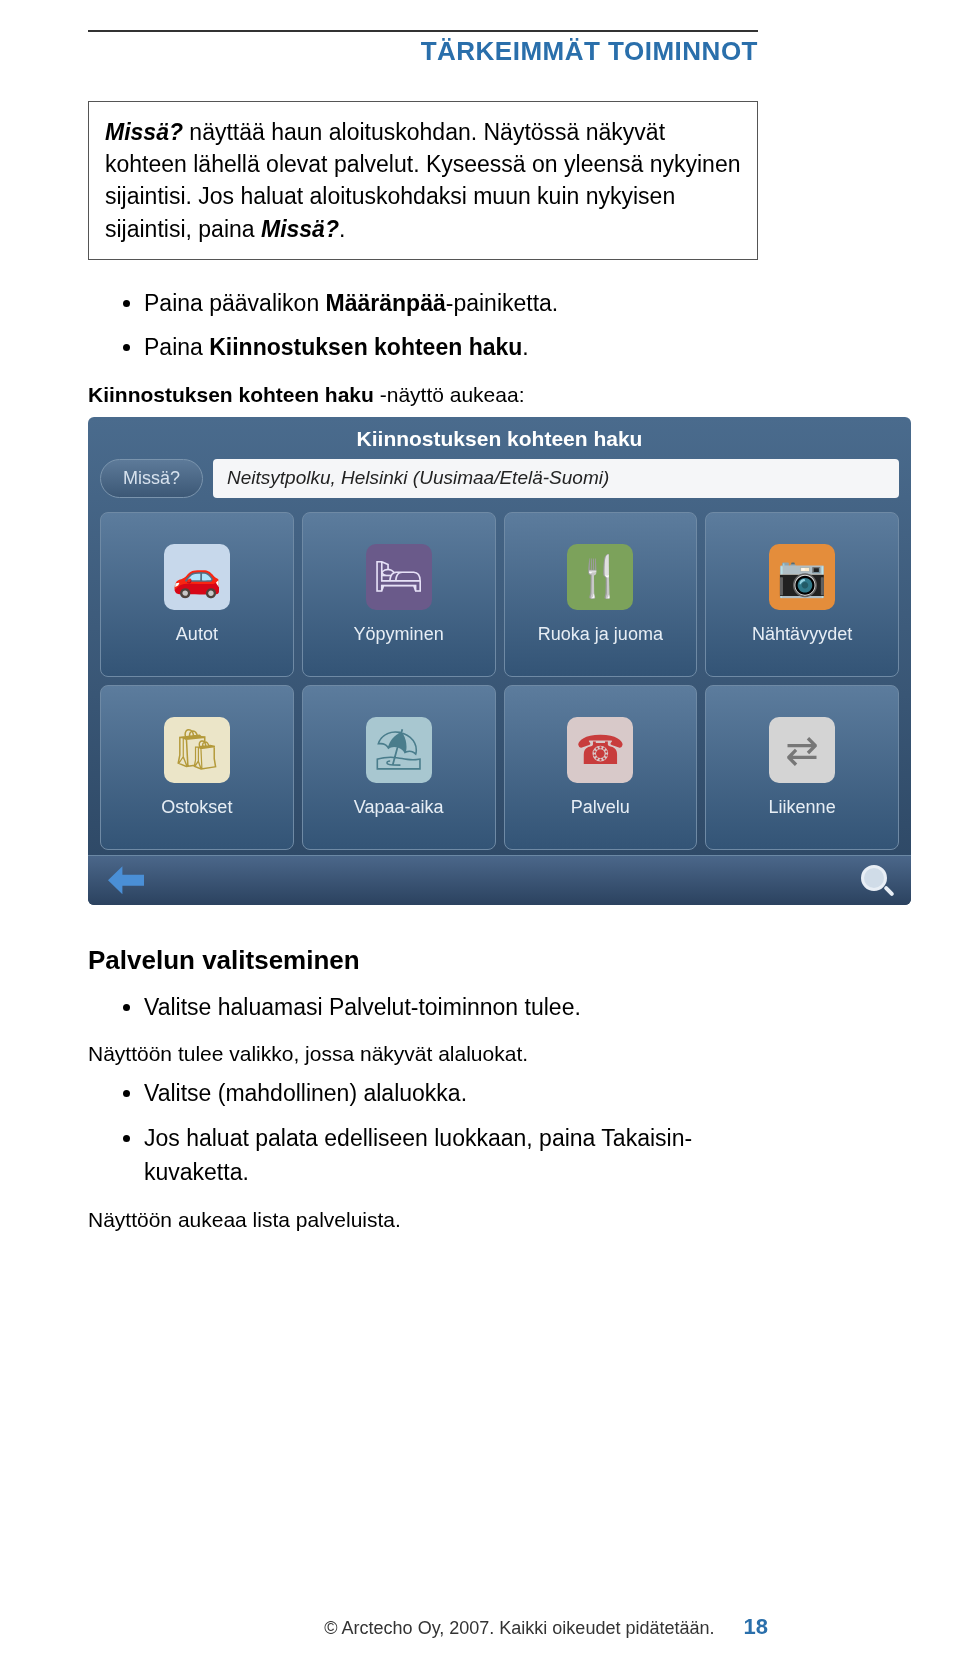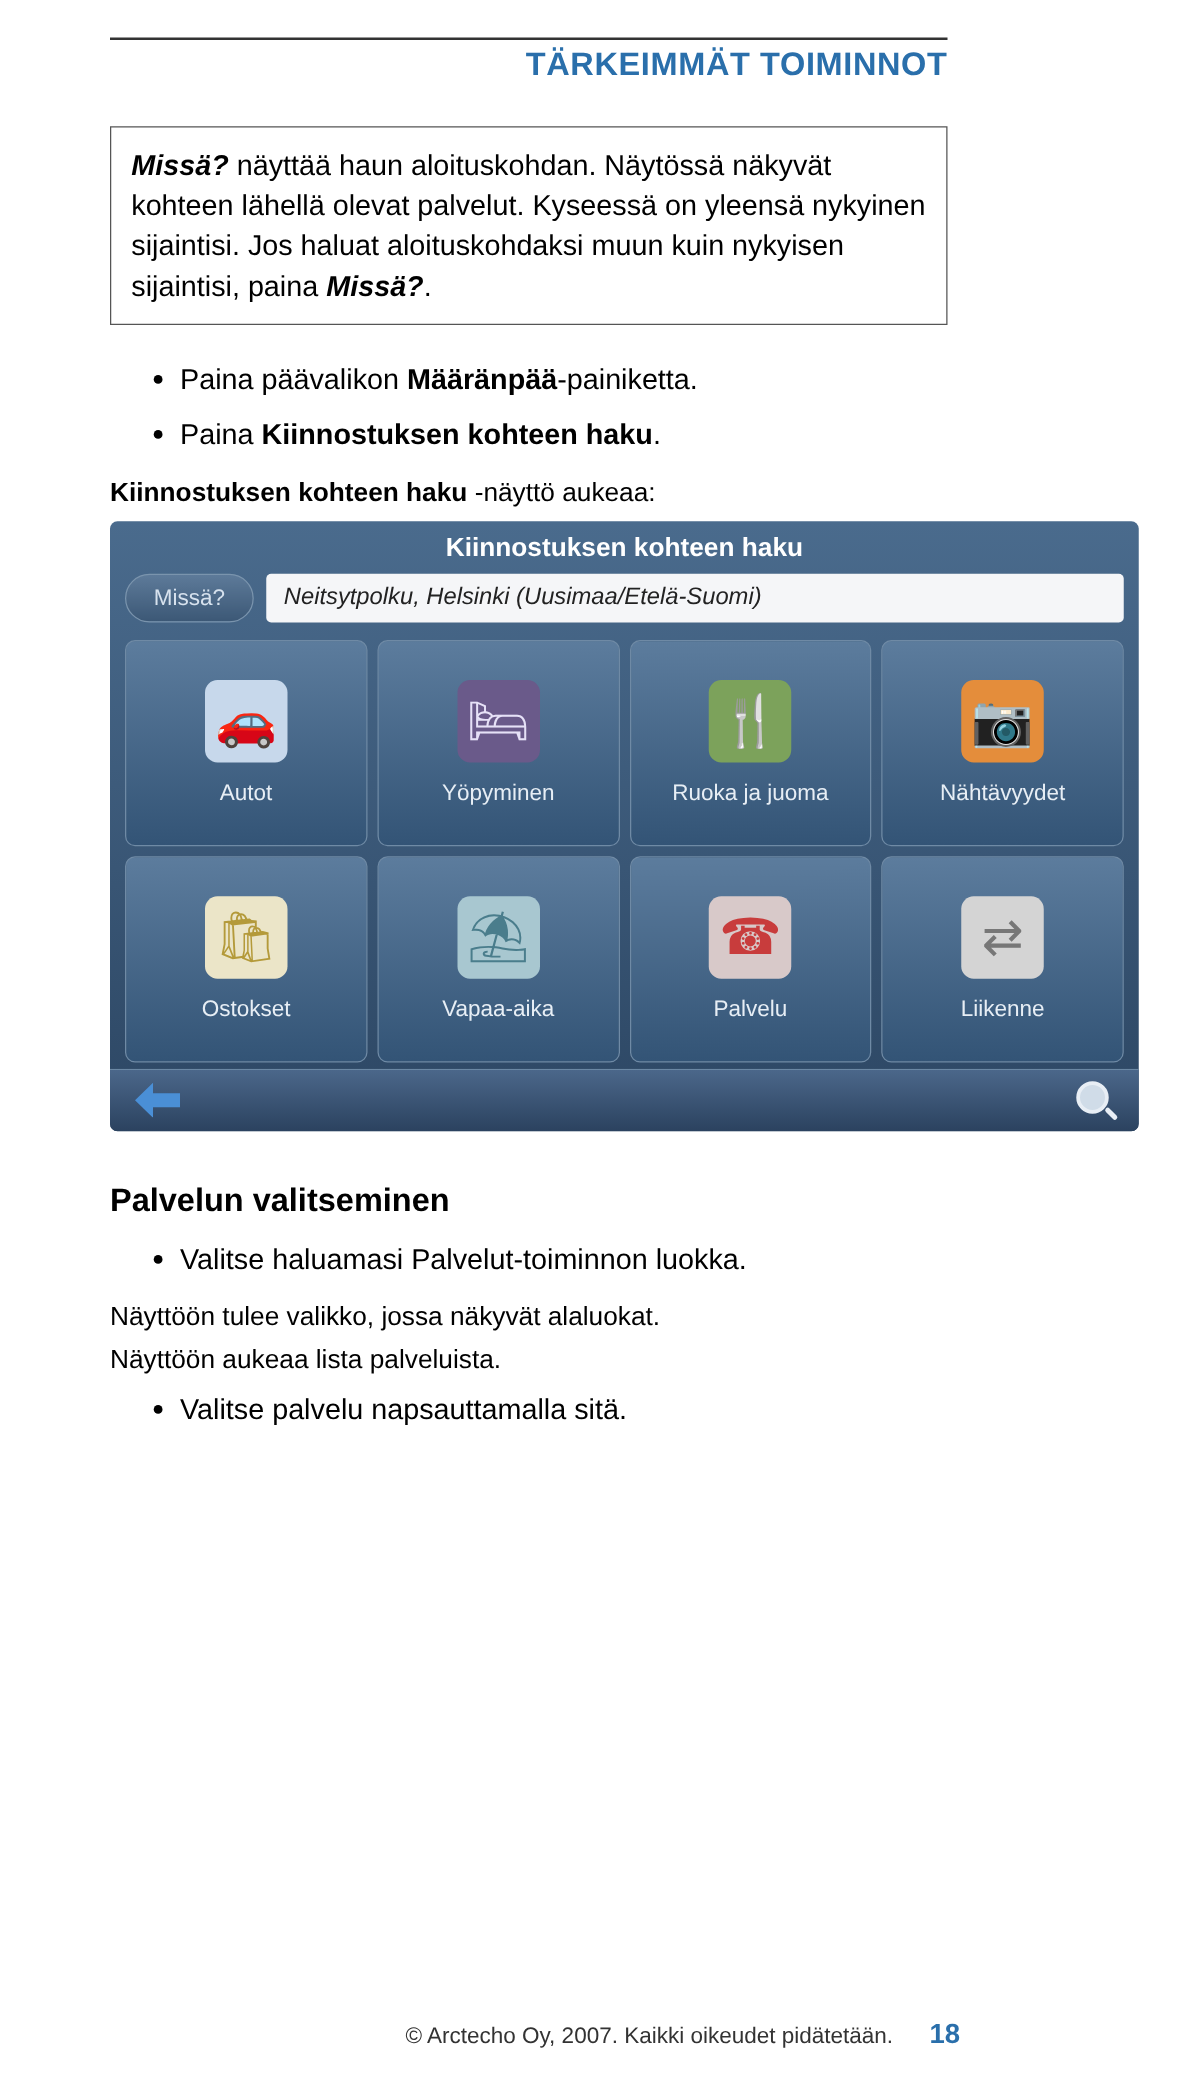--- a/index.html
+++ b/index.html
@@ -256,28 +256,29 @@
       </div>
     <div class="gps-bottom">
       <div class="back-ar"></div>
       <div class="mag"></div>
     </div>
   </div>
 
   <div class="section-head">Palvelun valitseminen</div>
 
   <ul class="bullets">
-      <li>Valitse haluamasi Palvelut-toiminnon luokka.</li>
+      <li>Valitse haluamasi Palvelut-toiminnon tulee.</li>
     </ul>
   <p class="body-text">Näyttöön tulee valikko, jossa näkyvät alaluokat.</p>
 
+  <ul class="bullets">
+      <li>Valitse (mahdollinen) alaluokka.</li>
+      <li>Jos haluat palata edelliseen luokkaan, paina Takaisin-kuvaketta.</li>
+    </ul>
   <p class="body-text">Näyttöön aukeaa lista palveluista.</p>
 
-  <ul class="bullets">
-      <li>Valitse palvelu napsauttamalla sitä.</li>
-    </ul>
 
   <div class="footer">
     <span>© Arctecho Oy, 2007. Kaikki oikeudet pidätetään.</span>
     <span class="pagenum">18</span>
   </div>
 
 </div>
 
 </body></html>

